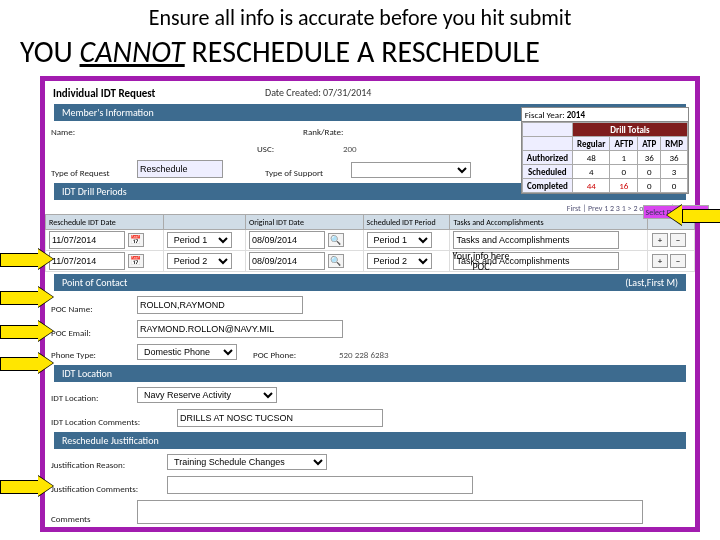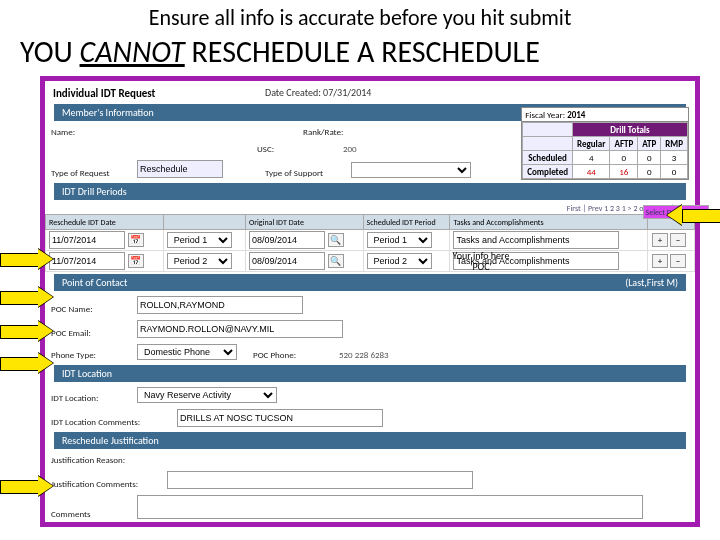--- a/index.html
+++ b/index.html
@@ -45,28 +45,35 @@
 <div class="frame">
   <div class="hdr">Individual IDT Request</div>
   <div class="datecreated"><span>Date Created:</span> <span>07/31/2014</span></div>
 
   <div class="drillbox">
     <div class="fy"><span>Fiscal Year:</span> <b>2014</b></div>
     <table class="tbl">
       <tbody>
           <tr>
             <th></th>
-            <th colspan="4" style="background:#701a75;color:#fff">Drill Totals</th>
+            <th colspan="4" style="background:#7f1d1d;color:#fff">Drill Totals</th>
           </tr>
       <tr>
             <th></th>
             <th>Regular</th>
             <th>AFTP</th>
             <th>ATP</th>
             <th>RMP</th>
+          </tr>
+      <tr>
+            <th>Authorized</th>
+            <td>48</td>
+            <td>1</td>
+            <td>36</td>
+            <td>36</td>
           </tr>
       <tr>
             <th>Scheduled</th>
             <td>4</td>
             <td>0</td>
             <td>0</td>
             <td>3</td>
           </tr>
       <tr>
             <th>Completed</th>
@@ -152,20 +159,21 @@
       <select style="width:140px"><option>Navy Reserve Activity</option></select>
     </div>
   <div class="row">
       <span class="lbl" style="min-width:120px">IDT Location Comments:</span>
       <input style="width: 200px;" value="DRILLS AT NOSC TUCSON">
     </div>
 
   <div class="section">Reschedule Justification</div>
   <div class="row">
       <span class="lbl" style="min-width:110px">Justification Reason:</span>
+      <select style="width:160px"><option>Training Schedule Changes</option></select>
     </div>
   <div class="row">
       <span class="lbl" style="min-width:110px">Justification Comments:</span>
       <input style="width: 300px;">
     </div>
   <div class="row">
       <span class="lbl">Comments</span>
       <input style="width: 500px; height: 22px;">
     </div>
 

